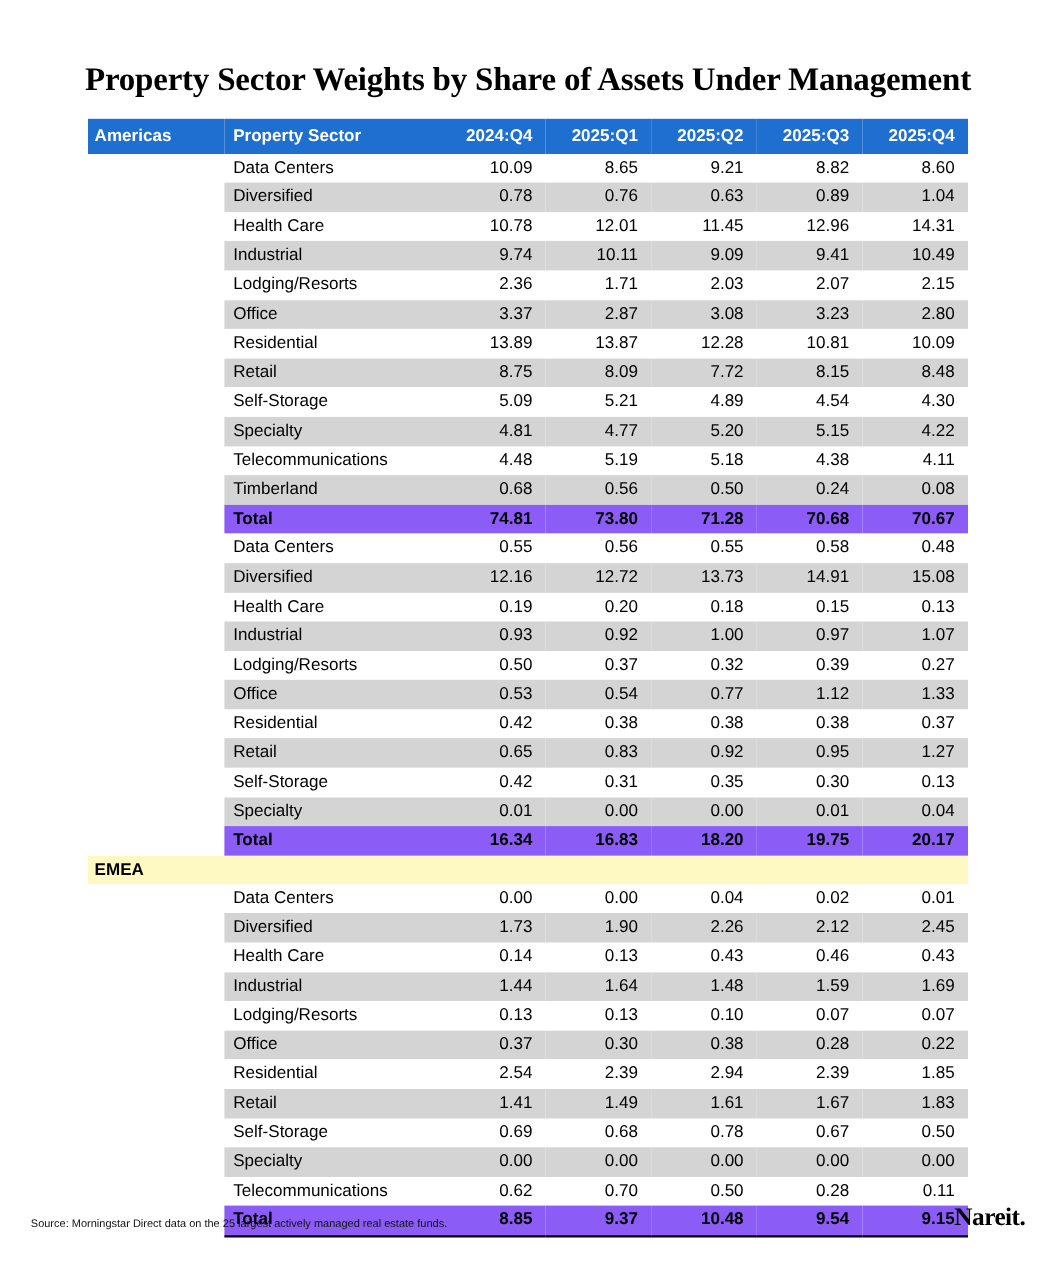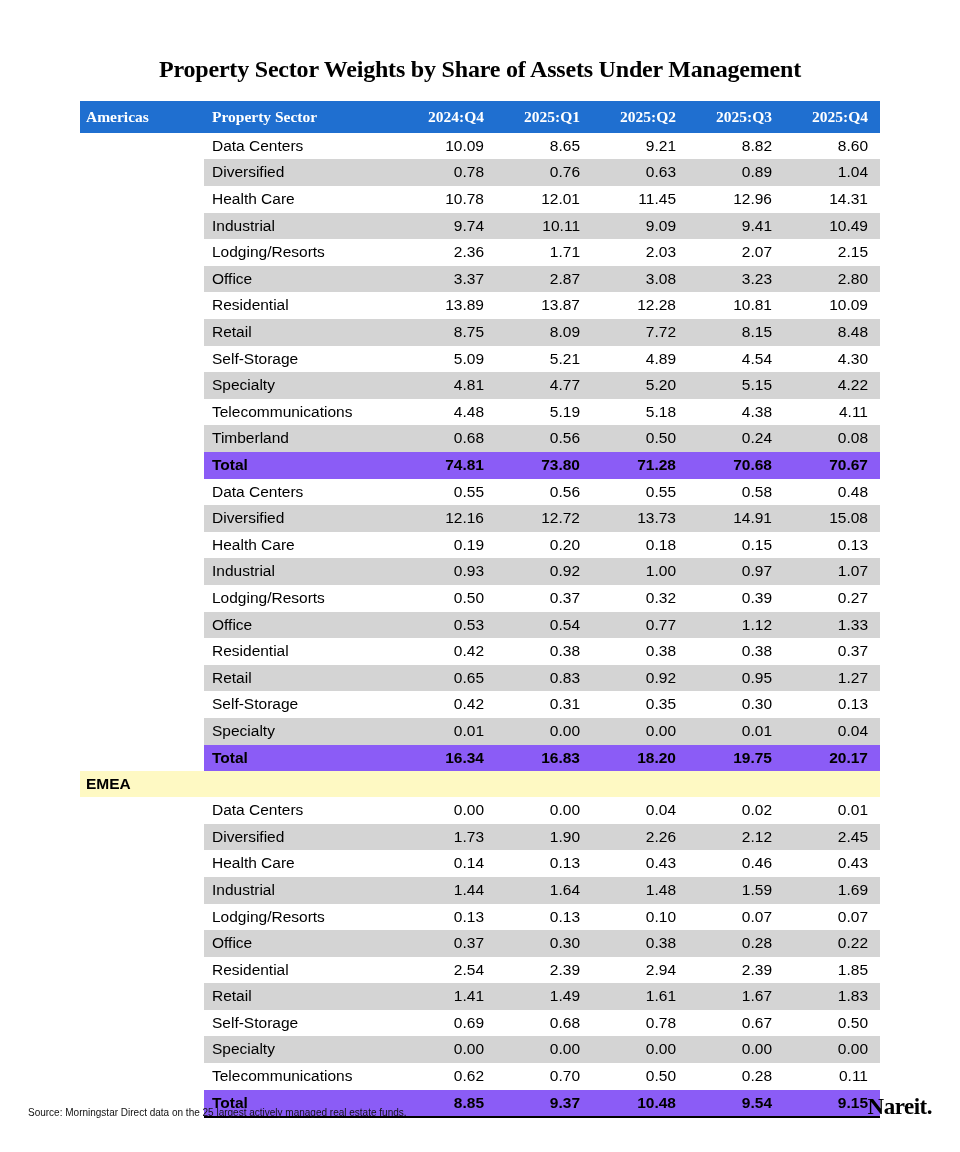--- a/index.html
+++ b/index.html
@@ -17,21 +17,21 @@
   }
   .page {
     width: 960px;
     height: 1152px;
     position: relative;
     box-sizing: border-box;
   }
   .title {
     font-family: "Liberation Serif", serif;
     font-weight: bold;
-    font-size: 24px;
+    font-size: 30px;
     line-height: 1.12;
     text-align: center;
     padding: 56px 34px 0 34px;
     letter-spacing: -0.2px;
   }
   table.data {
     border-collapse: collapse;
     width: 800px;
     margin: 18px auto 0 auto;
     table-layout: fixed;
@@ -42,21 +42,20 @@
   table.data col.c-val    { width: 96px; }
 
   thead th {
     background: #1f6fd0;
     color: #ffffff;
     font-weight: bold;
     font-size: 15.5px;
     padding: 4px 6px;
     height: 24px;
     vertical-align: middle;
-    font-family: Liberation Serif, serif;
   }
   thead th.h-region { text-align: left; padding-left: 6px; }
   thead th.h-sector { text-align: left; padding-left: 8px; }
   thead th.h-val    { text-align: right; padding-right: 12px; }
 
   tr.region-row td {
     font-weight: bold;
     font-size: 15.5px;
     padding: 2px 6px;
     height: 22px;

